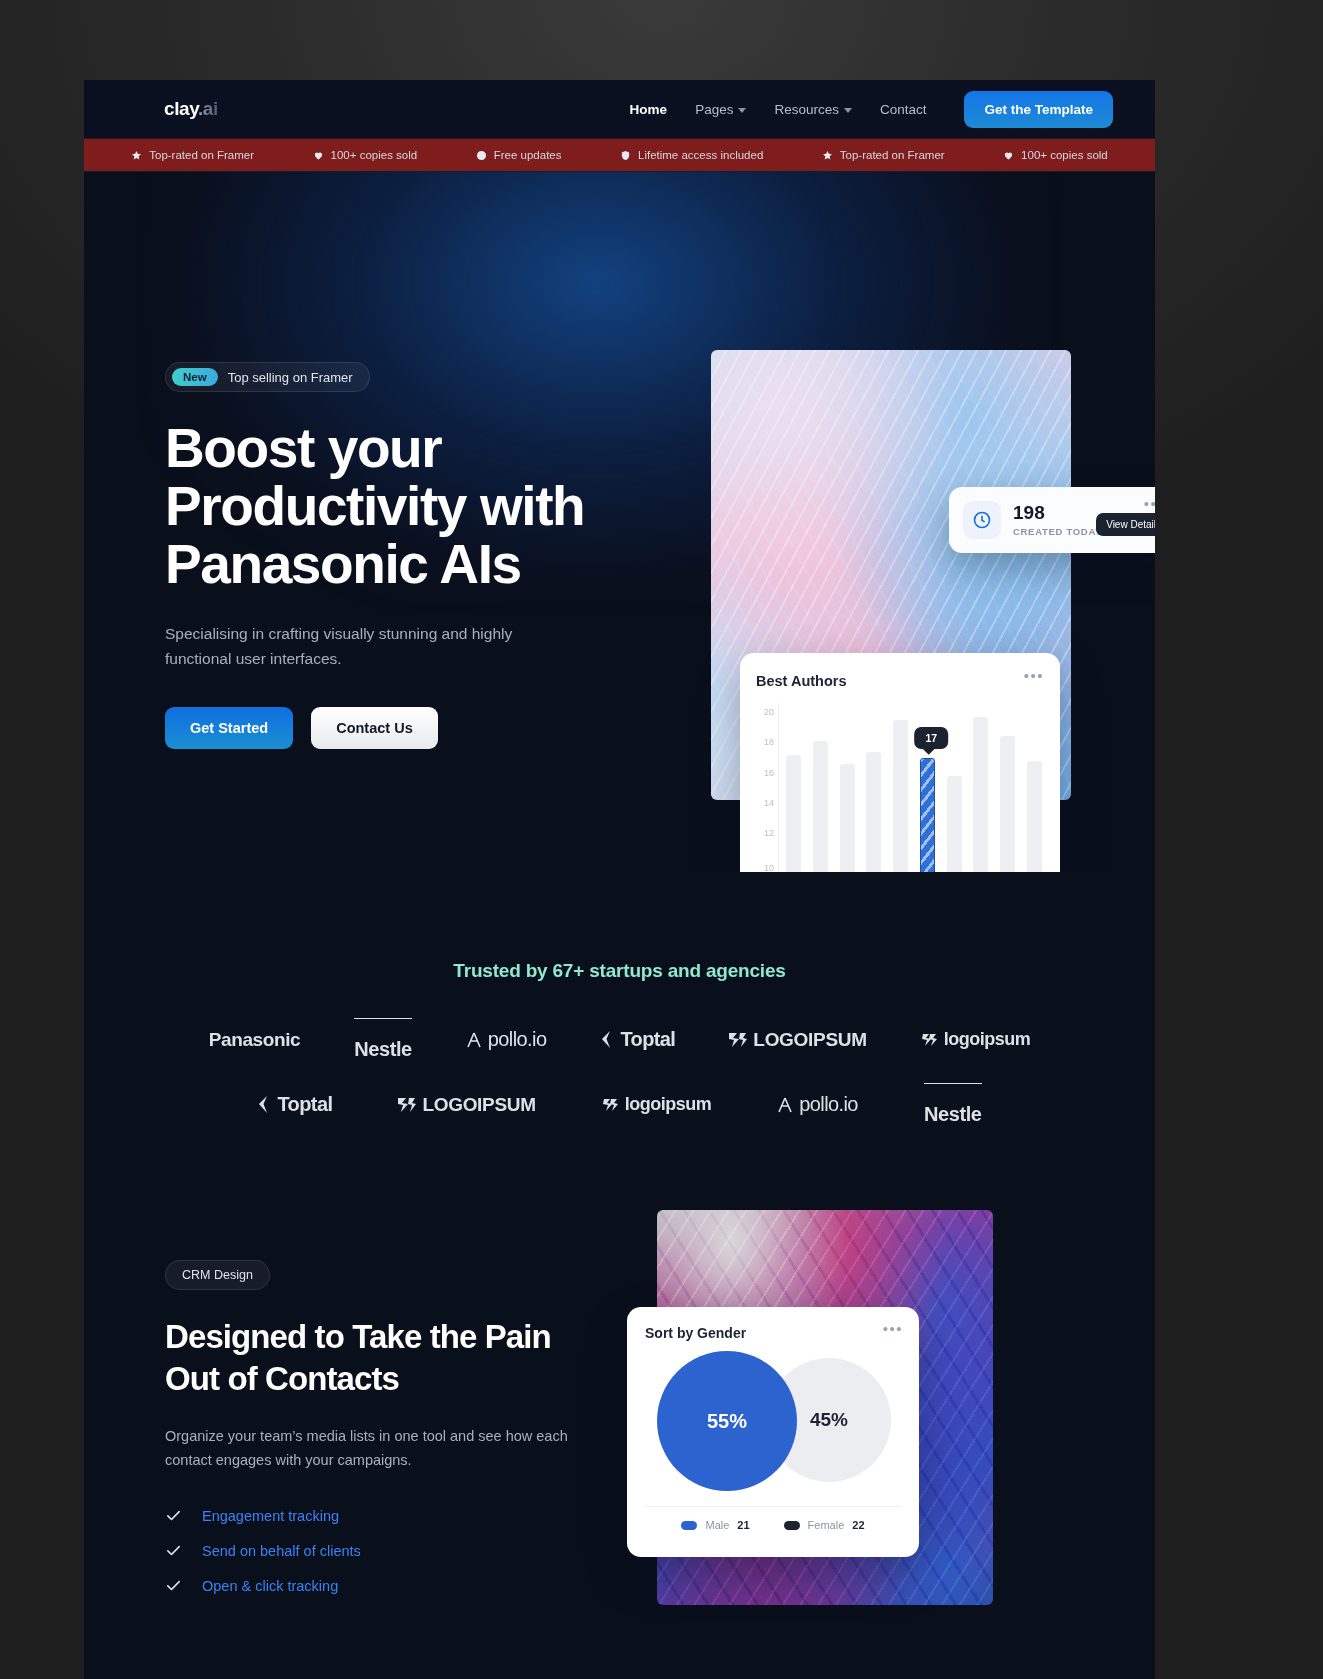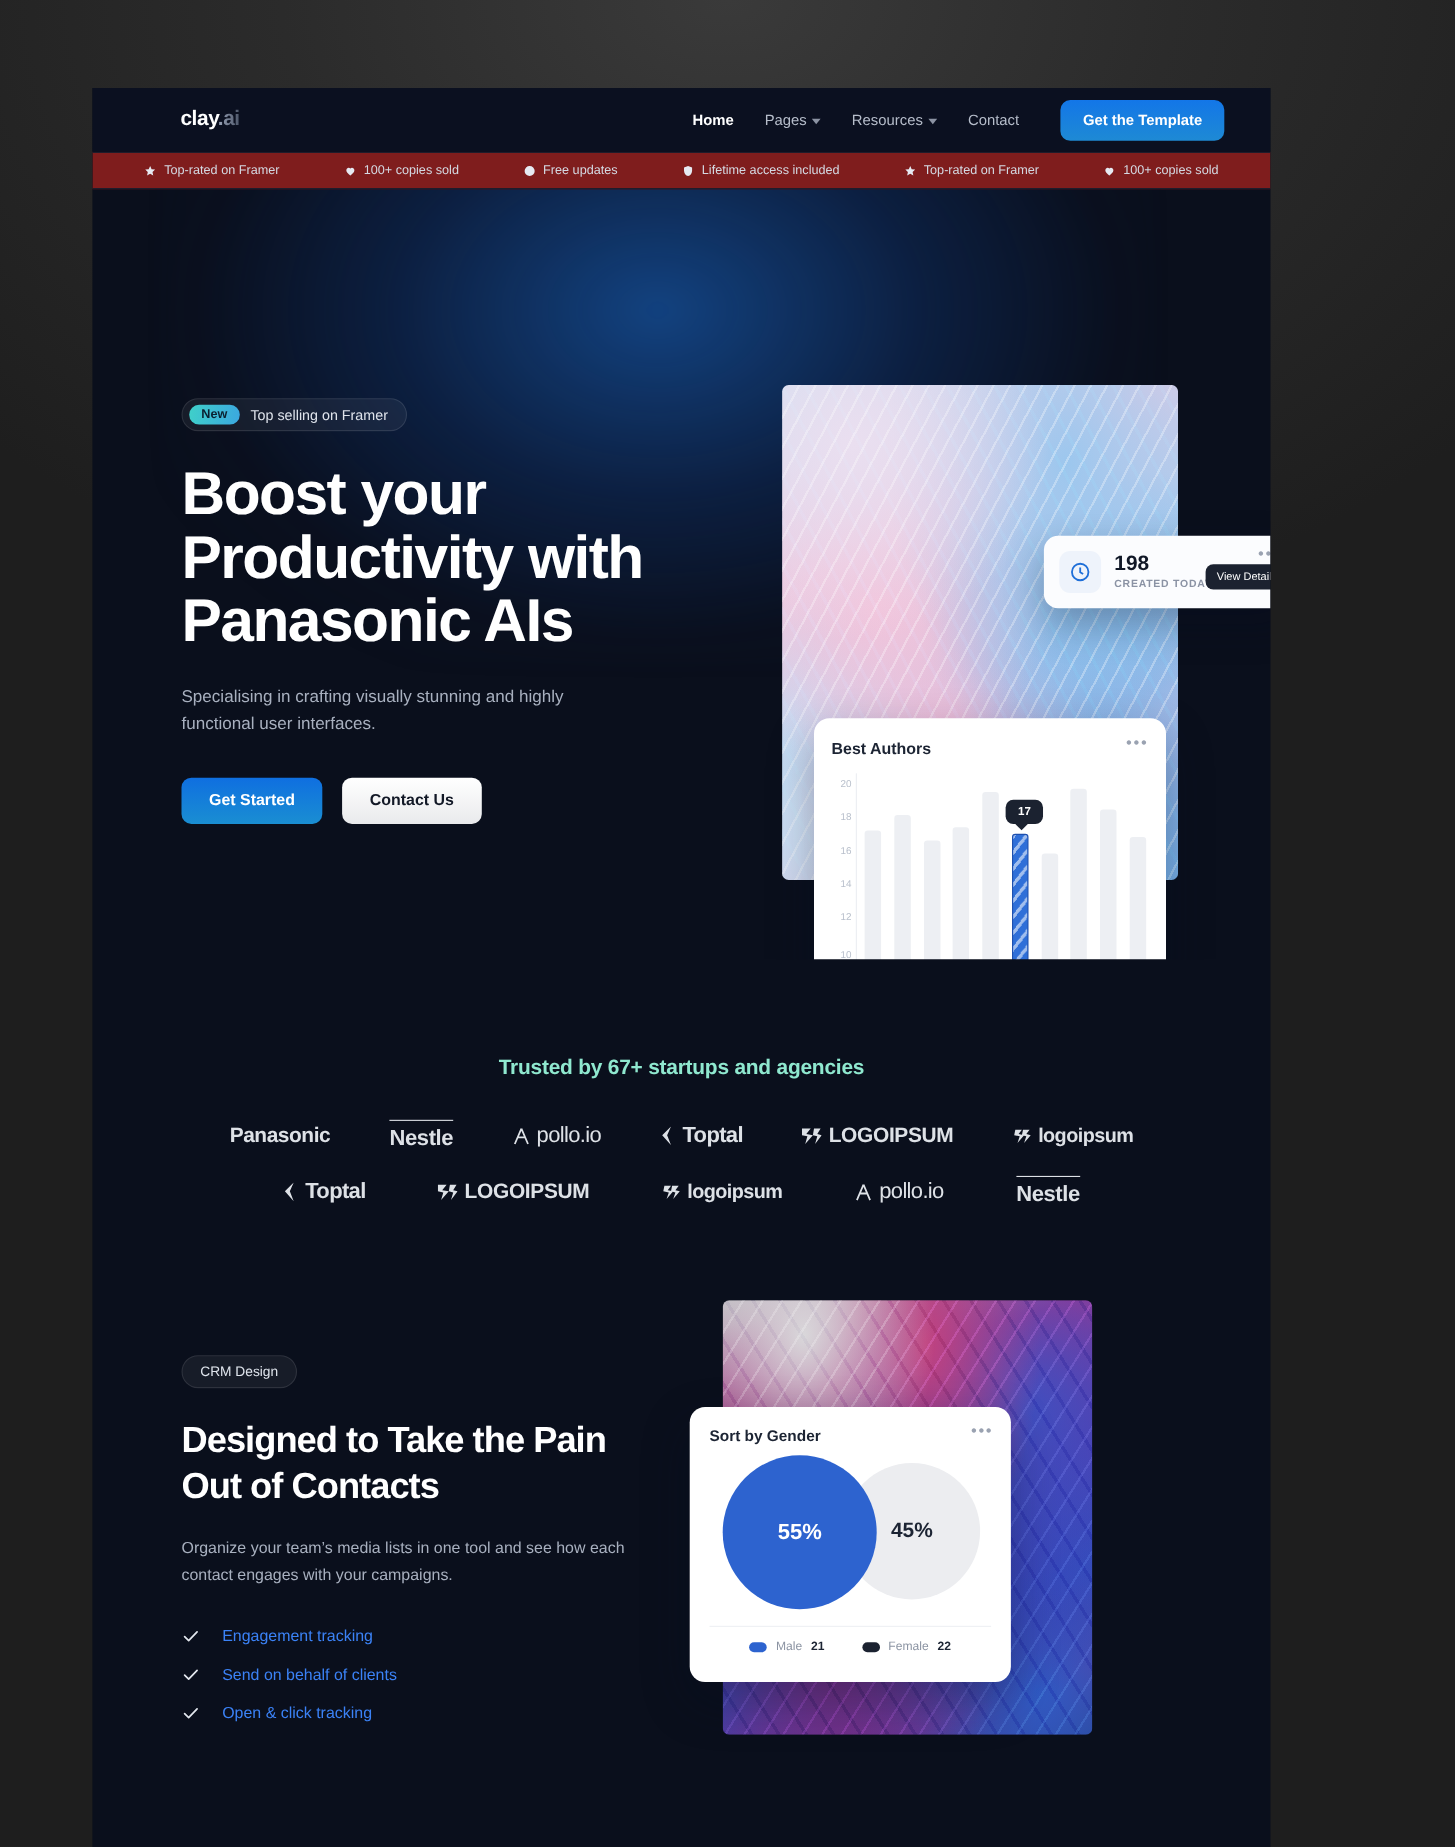--- a/index.html
+++ b/index.html
@@ -390,21 +390,21 @@
     opacity: 0.93;
     display: flex;
     align-items: center;
     gap: 6px;
     white-space: nowrap;
   }
   .brand-panasonic { font-size: 19px; font-weight: 700; letter-spacing: -0.4px; }
   .brand-nestle {
     font-size: 20px; font-weight: 600; letter-spacing: -0.4px;
     border-top: 1.6px solid #eef1f6;
-    padding-top: 5px;
+    padding-top: 19px;
     position: relative;
   }
   .brand-apollo { font-size: 20px; font-weight: 500; letter-spacing: -0.6px; }
   .brand-toptal { font-size: 20px; font-weight: 700; letter-spacing: -0.6px; }
   .brand-logoipsum-caps { font-size: 19px; font-weight: 700; letter-spacing: -0.3px; }
   .brand-logoipsum-low { font-size: 18px; font-weight: 700; letter-spacing: -0.5px; }
 
   
   .crm {
     position: relative;

